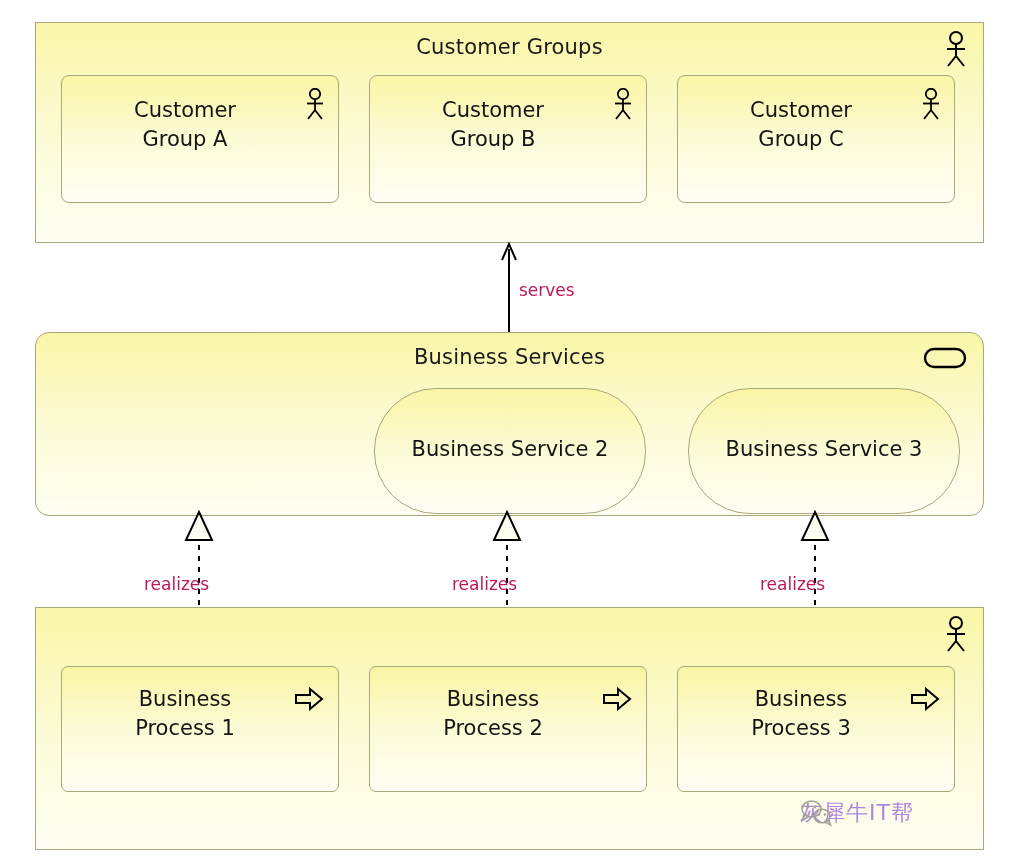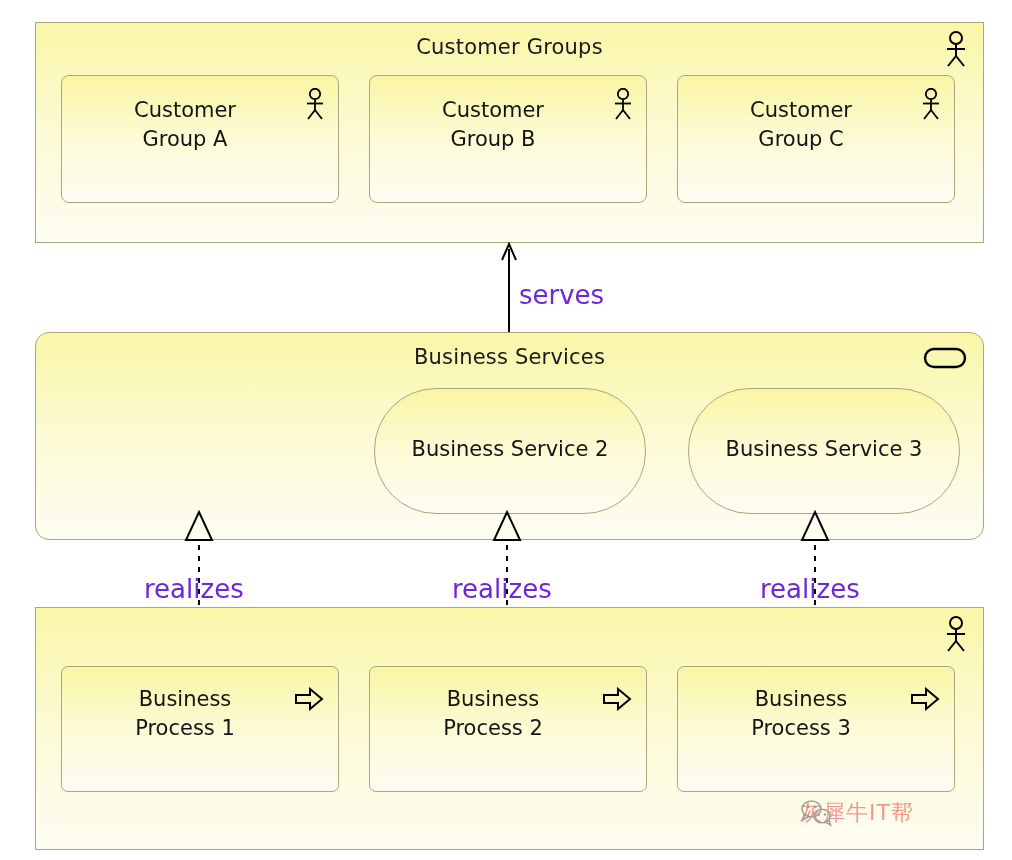--- a/index.html
+++ b/index.html
@@ -69,36 +69,36 @@
     position: absolute;
     line-height: 0;
   }
 
   
   .rel {
     position: absolute;
   }
   .rel-label {
     position: absolute;
-    font-size: 26px;
-    color: #6d28d9;
+    font-size: 17px;
+    color: #be185d;
     white-space: nowrap;
   }
 
   
   #watermark {
     position: absolute;
     display: flex;
     align-items: center;
     gap: 7px;
     opacity: 0.55;
   }
   #watermark .wm-text {
     font-size: 22px;
-    color: #ef4444;
+    color: #6d28d9;
     font-family: "DejaVu Sans", sans-serif;
     letter-spacing: 1px;
     white-space: nowrap;
   }
 </style>
 </head>
 <body>
 
 <div id="canvas">
 
@@ -160,21 +160,21 @@
   </div>
 
   <div class="rel" style="left:492px; top:240px; width:40px; height:96px;">
     <svg width="40" height="96" viewBox="0 0 40 96">
       <line x1="17" y1="96" x2="17" y2="9" stroke="#000" stroke-width="2"></line>
       <polyline points="10,20 17,4 24,20" fill="none" stroke="#000" stroke-width="2"></polyline>
     </svg>
   </div>
   <div class="rel-label" style="left:519px; top:280px;">serves</div>
 
-  <div class="group rounded" style="left:35px; top:332px; width:949px; height:208px;">
+  <div class="group rounded" style="left:35px; top:332px; width:949px; height:184px;">
 
     <div class="group-title top">Business Services</div>
 
     <span class="icon" style="right:16px; top:12px;">
       <svg width="44" height="26" viewBox="0 0 44 26">
         <rect x="2" y="4" width="40" height="18" rx="9" ry="9" fill="none" stroke="#000" stroke-width="2.4"></rect>
       </svg>
     </span>
 
 

